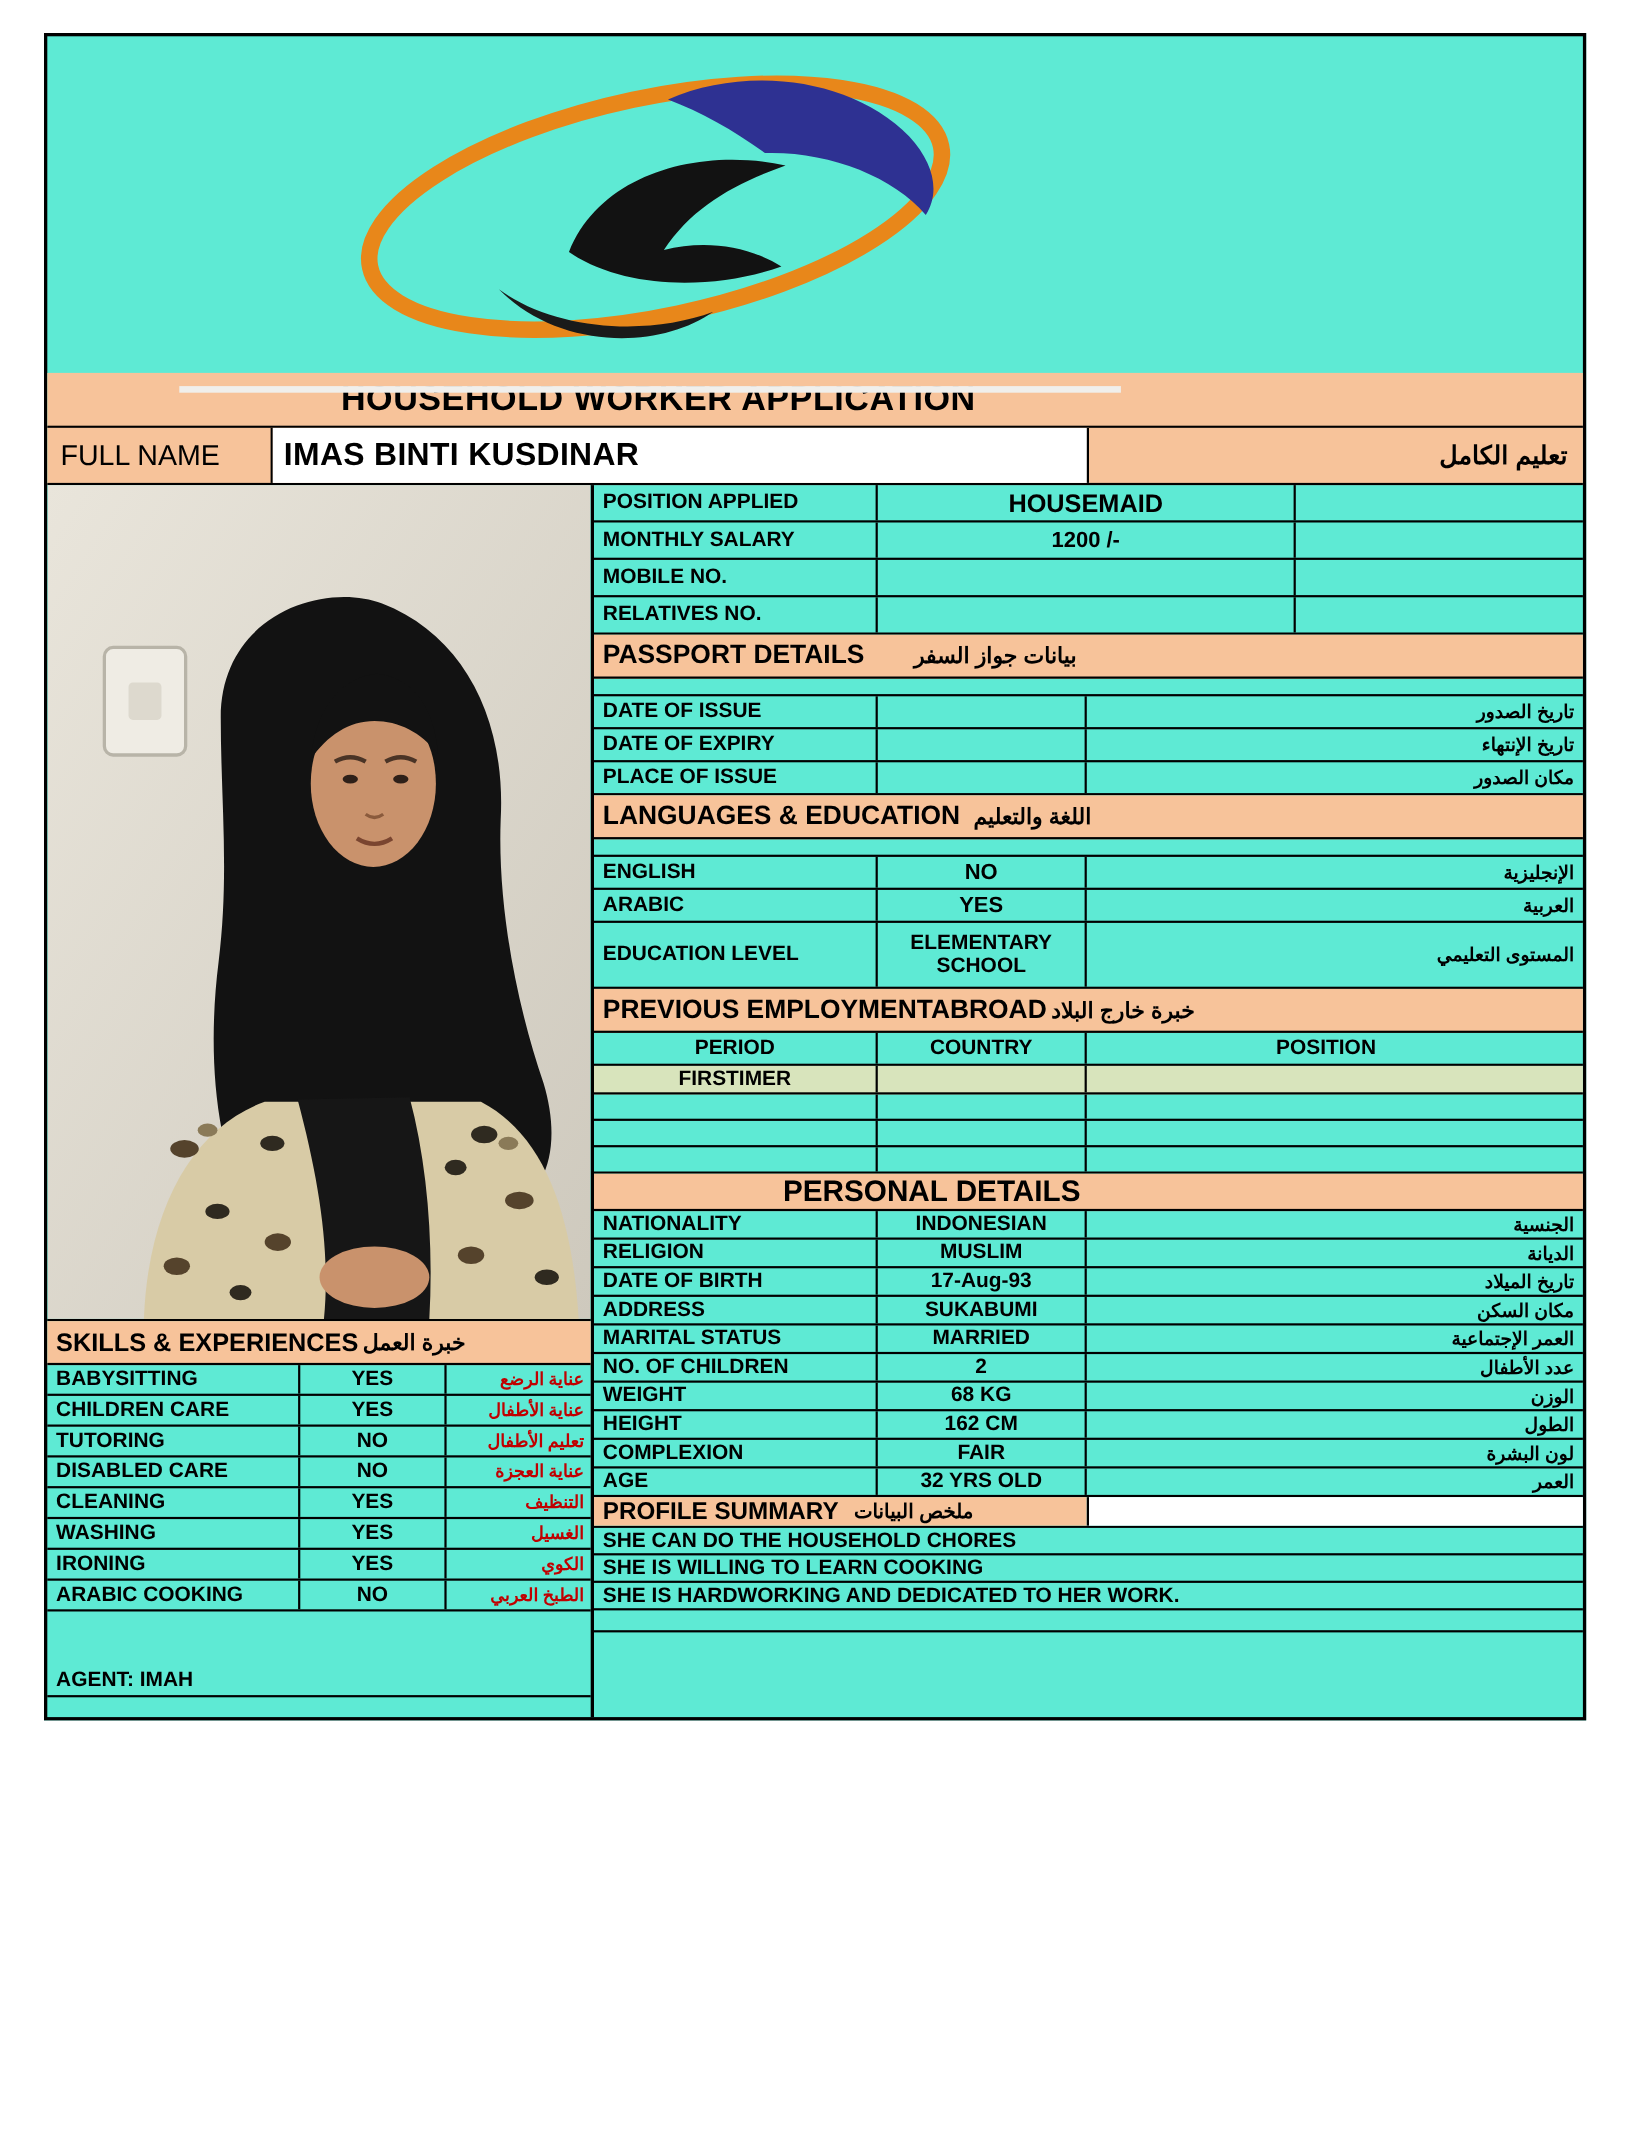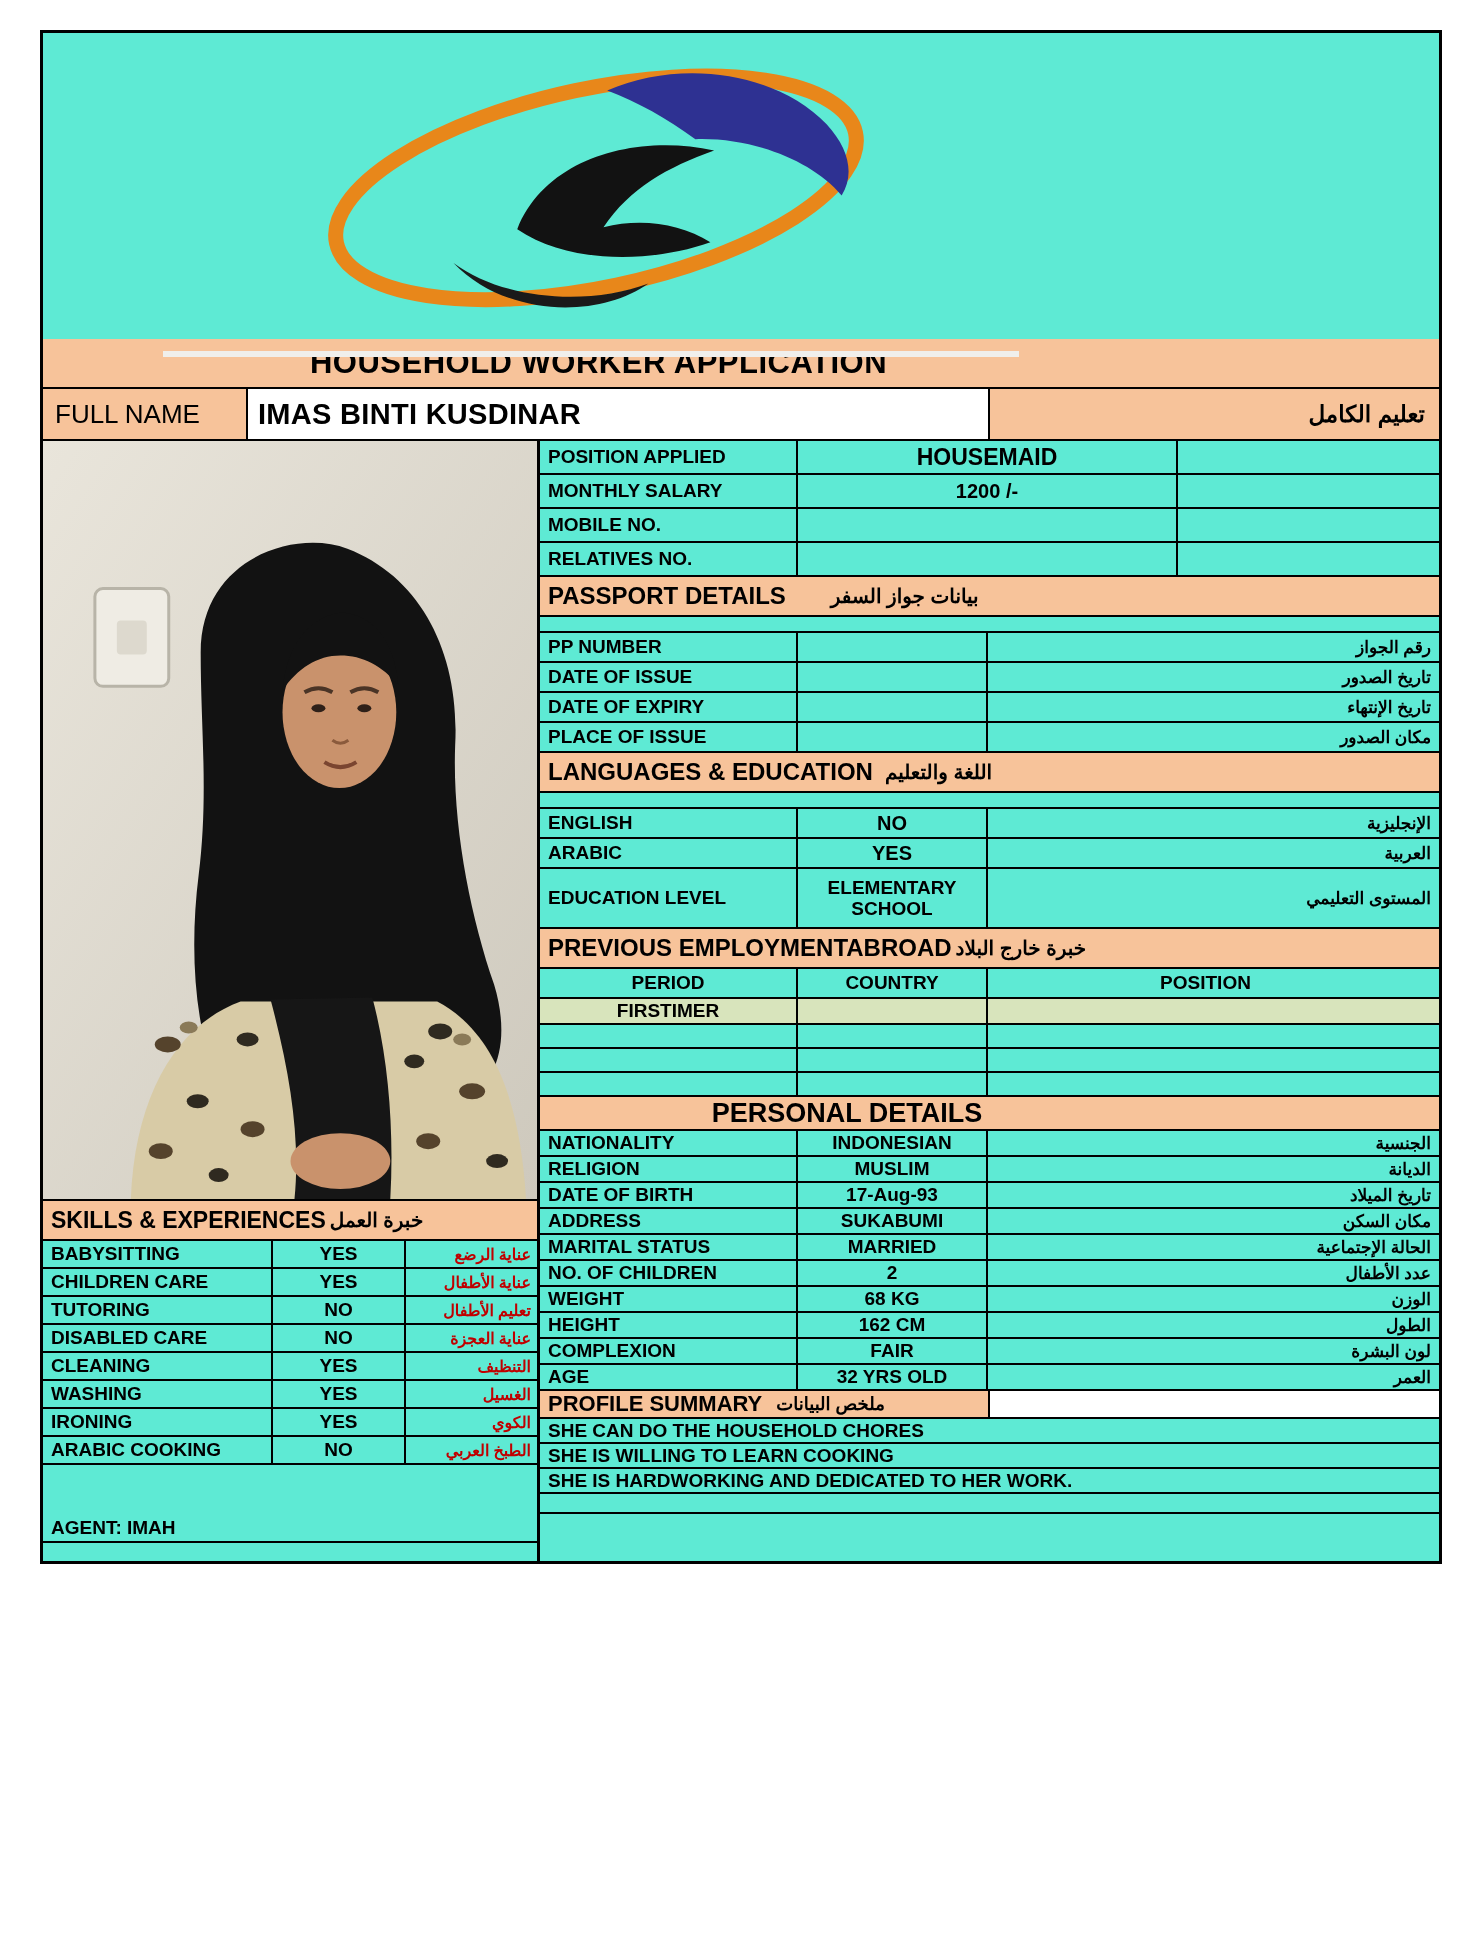--- a/index.html
+++ b/index.html
@@ -216,25 +216,20 @@
         <div class="cell cTopVal value"></div>
         <div class="cell cTopRest"></div>
       </div>
 
       <div class="rrow hdr h40">
         <span class="hdr-en">PASSPORT DETAILS</span>
         <span class="hdr-ar gap-lg">بيانات جواز السفر</span>
       </div>
       <div class="rrow h16"></div>
       <div class="rrow h30">
-        <div class="cell c1 label">PP NUMBER</div>
-        <div class="cell c2 value"></div>
-        <div class="cell c3 ar">رقم الجواز</div>
-      </div>
-      <div class="rrow h30">
         <div class="cell c1 label">DATE OF ISSUE</div>
         <div class="cell c2 value"></div>
         <div class="cell c3 ar">تاريخ الصدور</div>
       </div>
       <div class="rrow h30">
         <div class="cell c1 label">DATE OF EXPIRY</div>
         <div class="cell c2 value"></div>
         <div class="cell c3 ar">تاريخ الإنتهاء</div>
       </div>
       <div class="rrow h30">
@@ -313,21 +308,21 @@
         <div class="cell c3 ar">تاريخ الميلاد</div>
       </div>
       <div class="rrow h26">
         <div class="cell c1 label">ADDRESS</div>
         <div class="cell c2 value19">SUKABUMI</div>
         <div class="cell c3 ar">مكان السكن</div>
       </div>
       <div class="rrow h26">
         <div class="cell c1 label">MARITAL STATUS</div>
         <div class="cell c2 value19">MARRIED</div>
-        <div class="cell c3 ar">الحالة الإجتماعية</div>
+        <div class="cell c3 ar">العمر الإجتماعية</div>
       </div>
       <div class="rrow h26">
         <div class="cell c1 label">NO. OF CHILDREN</div>
         <div class="cell c2 value19">2</div>
         <div class="cell c3 ar">عدد الأطفال</div>
       </div>
       <div class="rrow h26">
         <div class="cell c1 label">WEIGHT</div>
         <div class="cell c2 value19">68 KG</div>
         <div class="cell c3 ar">الوزن</div>

